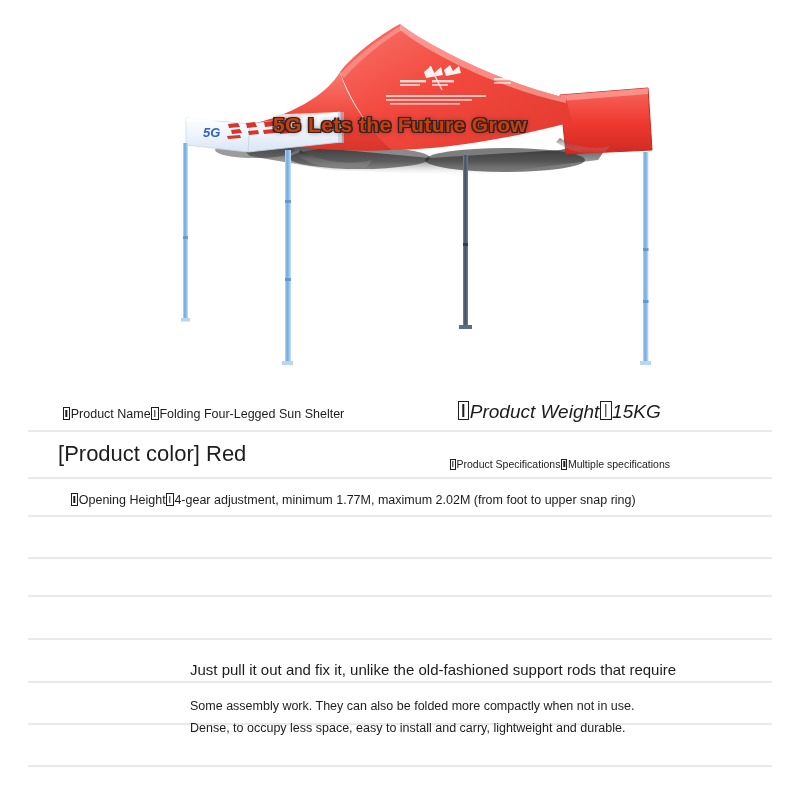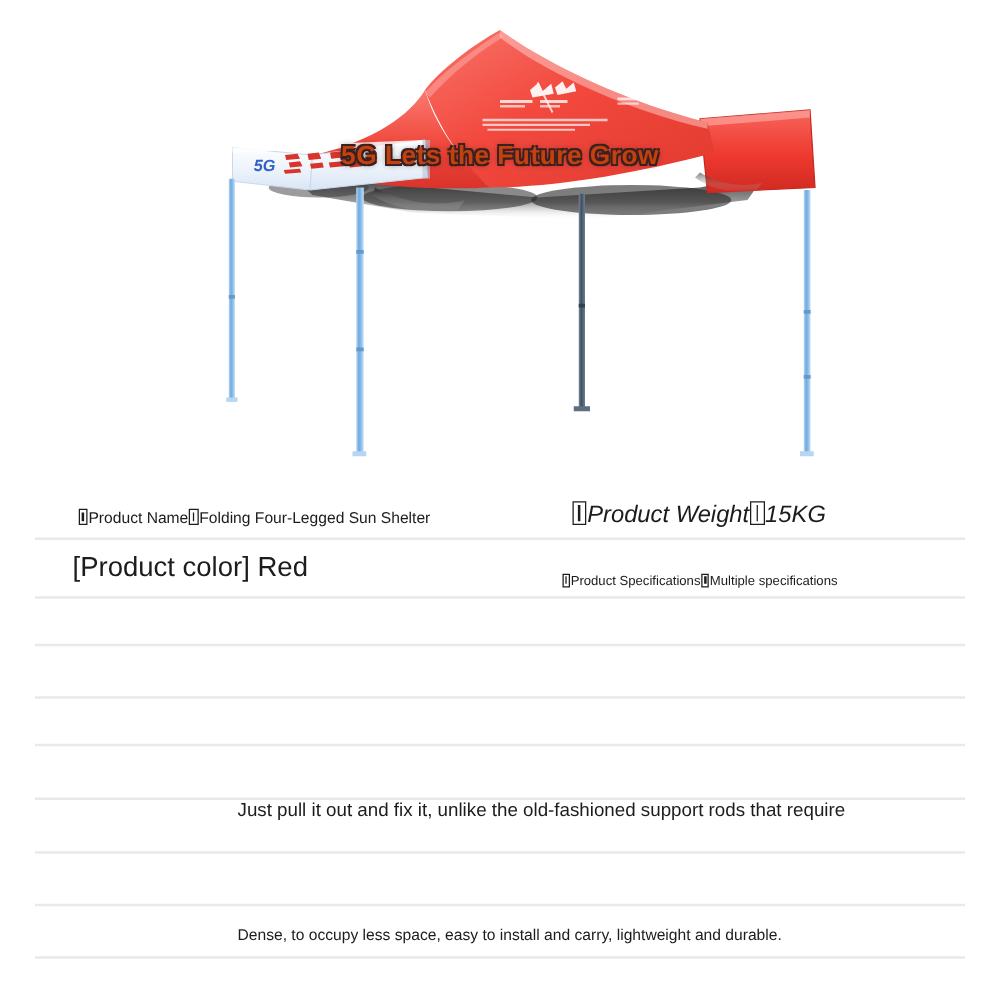--- a/index.html
+++ b/index.html
@@ -225,30 +225,34 @@
     <div class="rule" style="top:45px;"></div>
 
     <div class="cell sz-xxl" style="left:58px;top:58px;">
       <span>[</span><span>Product color</span><span>]</span>&nbsp;<span>Red</span>
     </div>
     <div class="cell sz-sm" style="left:449px;top:62px;margin-top:12px;">
       <span class="tofu"></span><span>Product Specifications</span><span class="tofu"></span><span>Multiple specifications</span>
     </div>
     <div class="rule" style="top:92px;"></div>
 
+    <div class="cell sz-md" style="left:70px;top:108px;">
+      <span class="tofu"></span><span>Opening Height</span><span class="tofu"></span><span>4-gear adjustment, minimum 1.77M, maximum 2.02M (from foot to upper snap ring)</span>
+    </div>
     <div class="rule" style="top:130px;"></div>
 
     <div class="rule" style="top:172px;"></div>
 
     <div class="rule" style="top:210px;"></div>
 
     <div class="rule" style="top:253px;"></div>
 
-    <div class="cell sz-lg" style="left:190px;top:256px;text-align:center;">Just pull it out and fix it, unlike the old-fashioned support rods that require</div>
+    <div class="cell sz-lg" style="left:190px;top:277px;text-align:center;">Just pull it out and fix it, unlike the old-fashioned support rods that require</div>
     <div class="rule" style="top:296px;"></div>
 
+    <div class="cell sz-md" style="left:190px;top:315px;">Some assembly work. They can also be folded more compactly when not in use.</div>
     <div class="rule" style="top:338px;"></div>
 
-    <div class="cell sz-md" style="left:190px;top:357px;">Dense, to occupy less space, easy to install and carry, lightweight and durable.</div>
+    <div class="cell sz-md" style="left:190px;top:337px;">Dense, to occupy less space, easy to install and carry, lightweight and durable.</div>
     <div class="rule" style="top:380px;"></div>
 
   </div>
 </div>
 
 </body></html>

